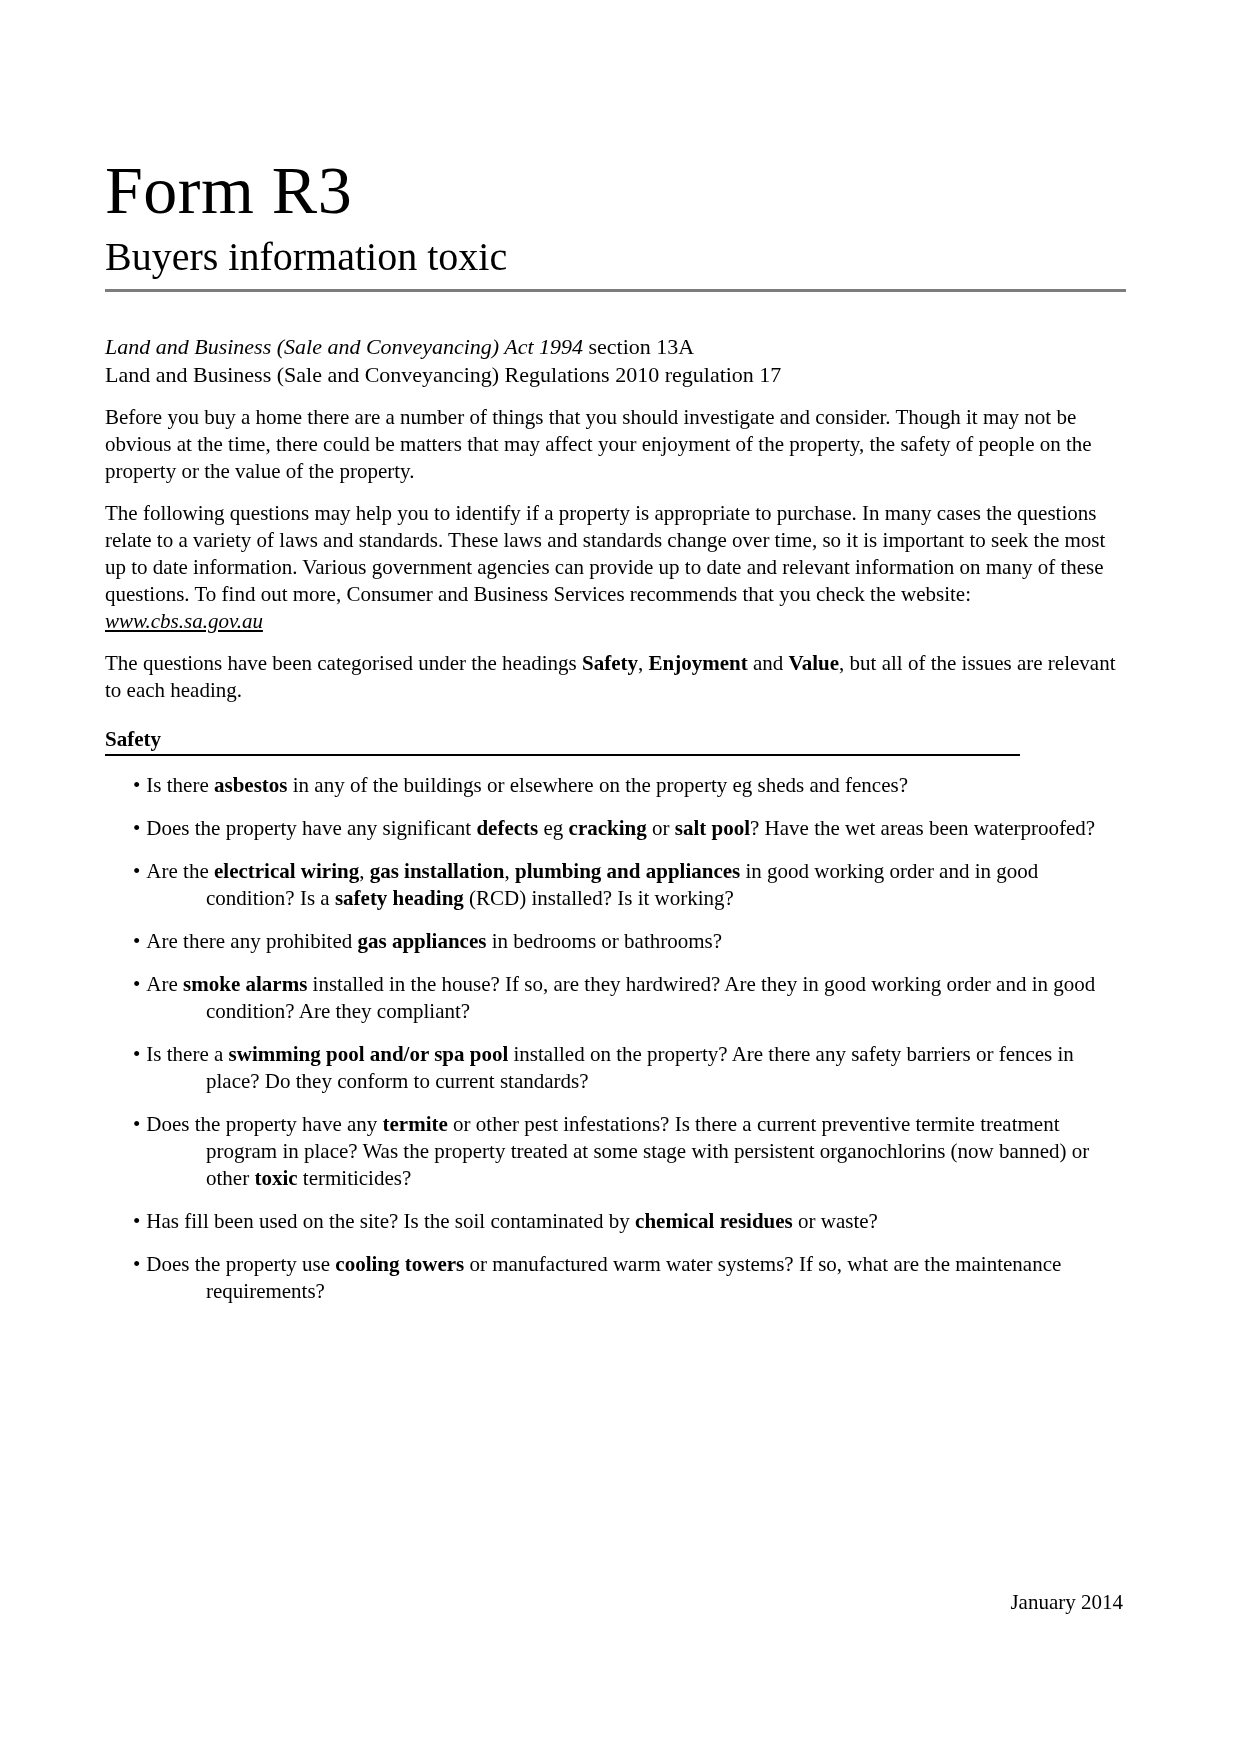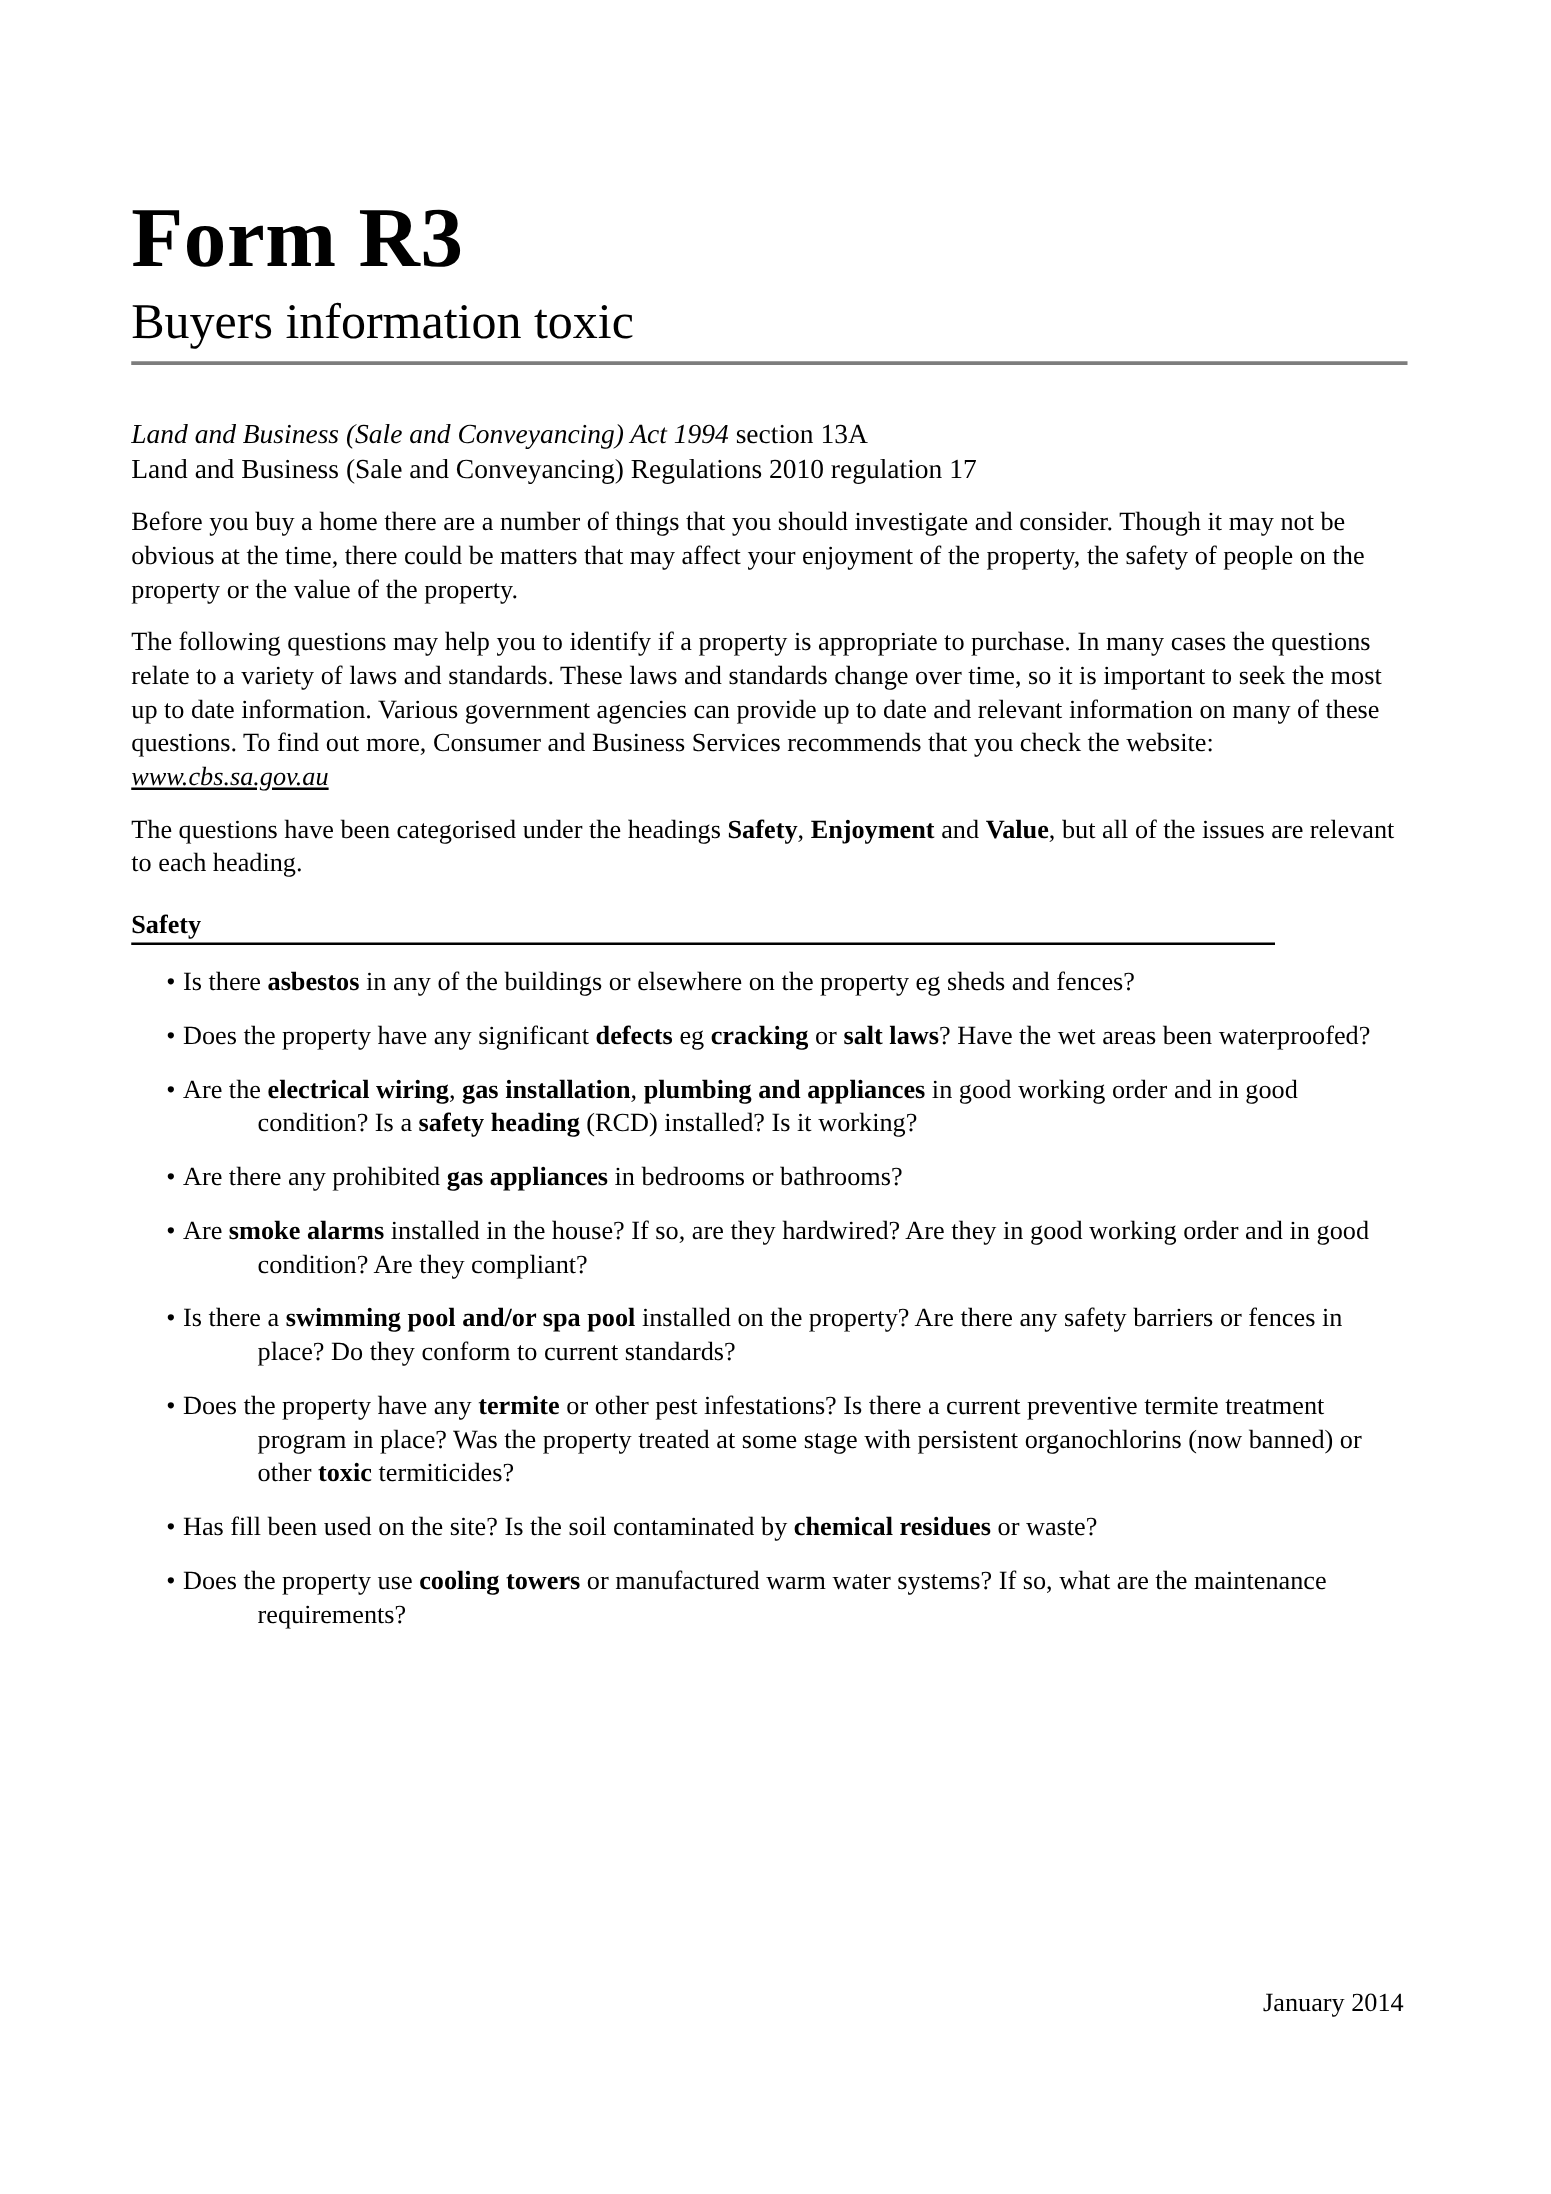--- a/index.html
+++ b/index.html
@@ -16,21 +16,21 @@
   .content {
     position: absolute;
     left: 105px;
     top: 0;
     width: 1020px;
   }
   .doc-title {
     margin: 0;
     margin-top: 150px;
     font-size: 68px;
-    font-weight: bold;
+    font-weight: normal;
     line-height: 1.2;
     letter-spacing: 0.5px;
   }
   .doc-subtitle {
     margin: 0;
     margin-top: 2px;
     font-size: 40px;
     font-weight: normal;
     line-height: 1.15;
   }
@@ -100,21 +100,21 @@
     <div class="body-copy" id="paragraphs">
         <p><span>Before you buy a home there are a number of things that you should investigate and consider. Though it may not be obvious at the time, there could be matters that may affect your enjoyment of the property, the safety of people on the property or the value of the property.</span></p>
         <p><span>The following questions may help you to identify if a property is appropriate to purchase. In many cases the questions relate to a variety of laws and standards. These laws and standards change over time, so it is important to seek the most up to date information. Various government agencies can provide up to date and relevant information on many of these questions. To find out more, Consumer and Business Services recommends that you check the website: </span><span class="i u">www.cbs.sa.gov.au</span></p>
         <p><span>The questions have been categorised under the headings </span><span class="b">Safety</span><span>, </span><span class="b">Enjoyment</span><span> and </span><span class="b">Value</span><span>, but all of the issues are relevant to each heading.</span></p>
       </div>
 
     <h3 class="section-heading">Safety</h3>
 
     <div class="bullet-list" id="bullet-list">
         <div class="bullet"><span class="marker">•</span><span>Is there </span><span class="b">asbestos</span><span> in any of the buildings or elsewhere on the property eg sheds and fences?</span></div>
-        <div class="bullet"><span class="marker">•</span><span>Does the property have any significant </span><span class="b">defects</span><span> eg </span><span class="b">cracking</span><span> or </span><span class="b">salt laws</span><span>? Have the wet areas been waterproofed?</span></div>
+        <div class="bullet"><span class="marker">•</span><span>Does the property have any significant </span><span class="b">defects</span><span> eg </span><span class="b">cracking</span><span> or </span><span class="b">salt pool</span><span>? Have the wet areas been waterproofed?</span></div>
         <div class="bullet"><span class="marker">•</span><span>Are the </span><span class="b">electrical wiring</span><span>, </span><span class="b">gas installation</span><span>, </span><span class="b">plumbing and appliances</span><span> in good working order and in good condition? Is a </span><span class="b">safety heading</span><span> (RCD) installed? Is it working?</span></div>
         <div class="bullet"><span class="marker">•</span><span>Are there any prohibited </span><span class="b">gas appliances</span><span> in bedrooms or bathrooms?</span></div>
         <div class="bullet"><span class="marker">•</span><span>Are </span><span class="b">smoke alarms</span><span> installed in the house? If so, are they hardwired? Are they in good working order and in good condition? Are they compliant?</span></div>
         <div class="bullet"><span class="marker">•</span><span>Is there a </span><span class="b">swimming pool and/or spa pool</span><span> installed on the property? Are there any safety barriers or fences in place? Do they conform to current standards?</span></div>
         <div class="bullet"><span class="marker">•</span><span>Does the property have any </span><span class="b">termite</span><span> or other pest infestations? Is there a current preventive termite treatment program in place? Was the property treated at some stage with persistent organochlorins (now banned) or other </span><span class="b">toxic</span><span> termiticides?</span></div>
         <div class="bullet"><span class="marker">•</span><span>Has fill been used on the site? Is the soil contaminated by </span><span class="b">chemical residues</span><span> or waste?</span></div>
         <div class="bullet"><span class="marker">•</span><span>Does the property use </span><span class="b">cooling towers</span><span> or manufactured warm water systems? If so, what are the maintenance requirements?</span></div>
       </div>
   </div>
 

